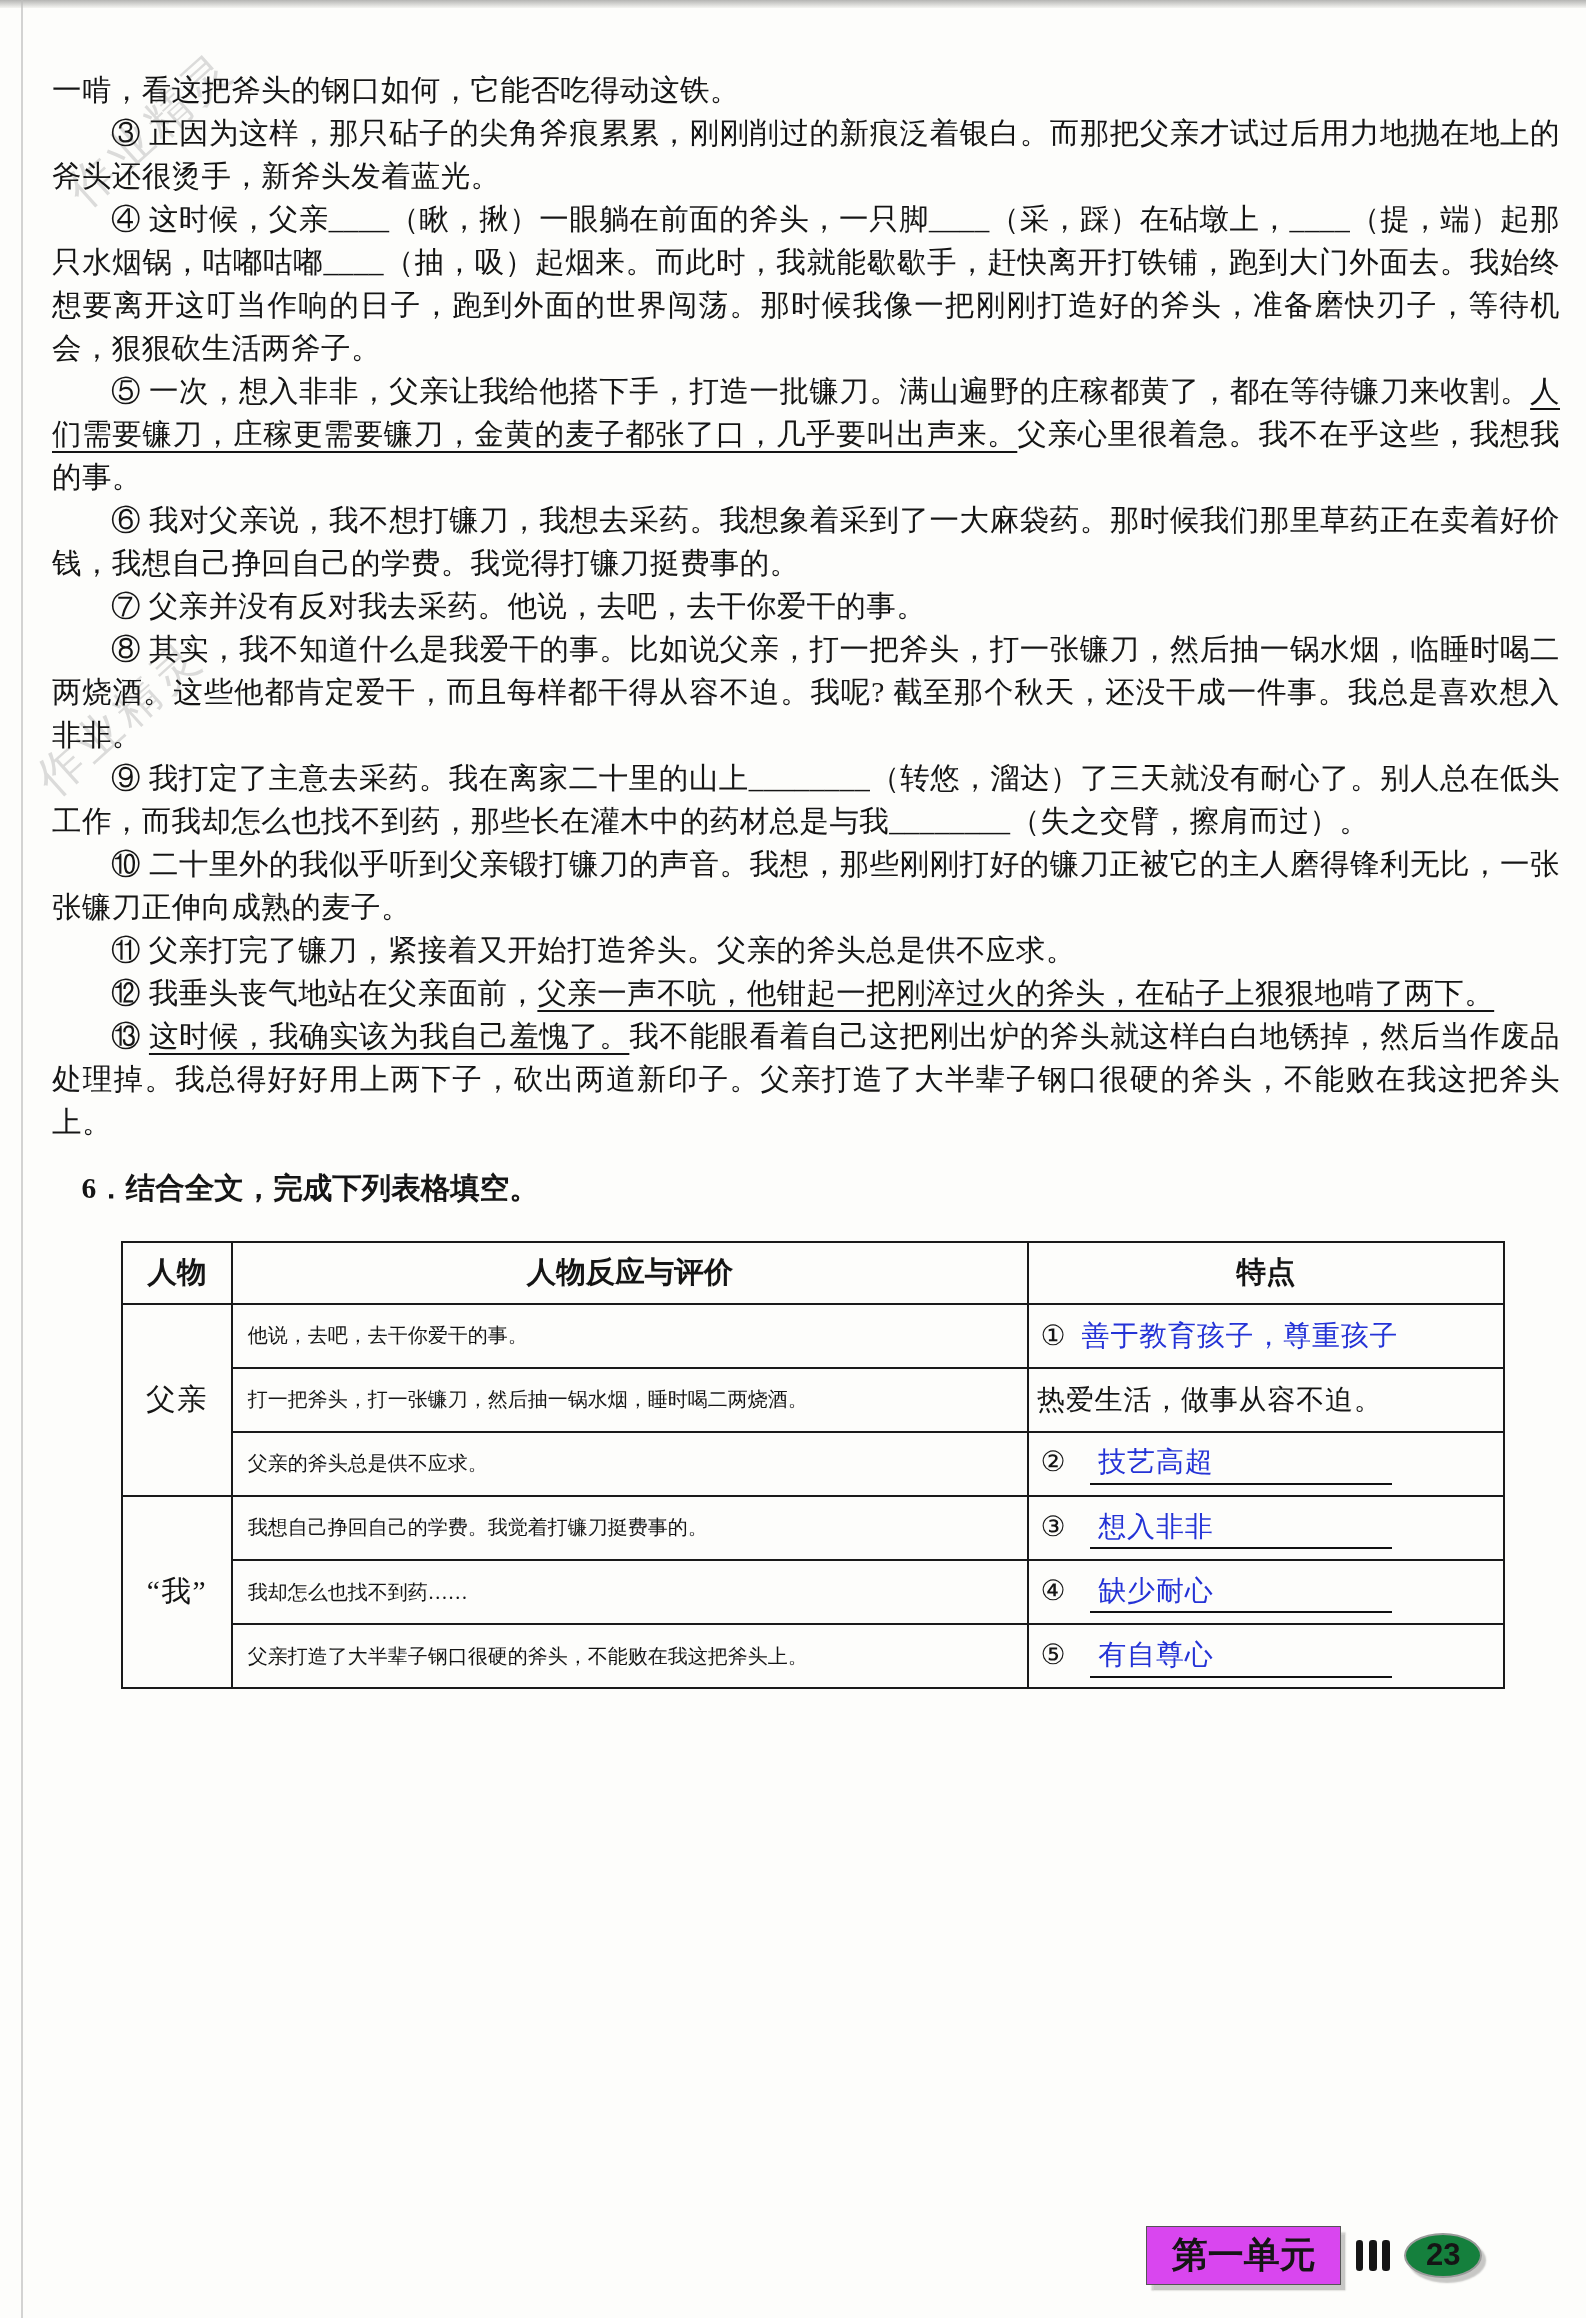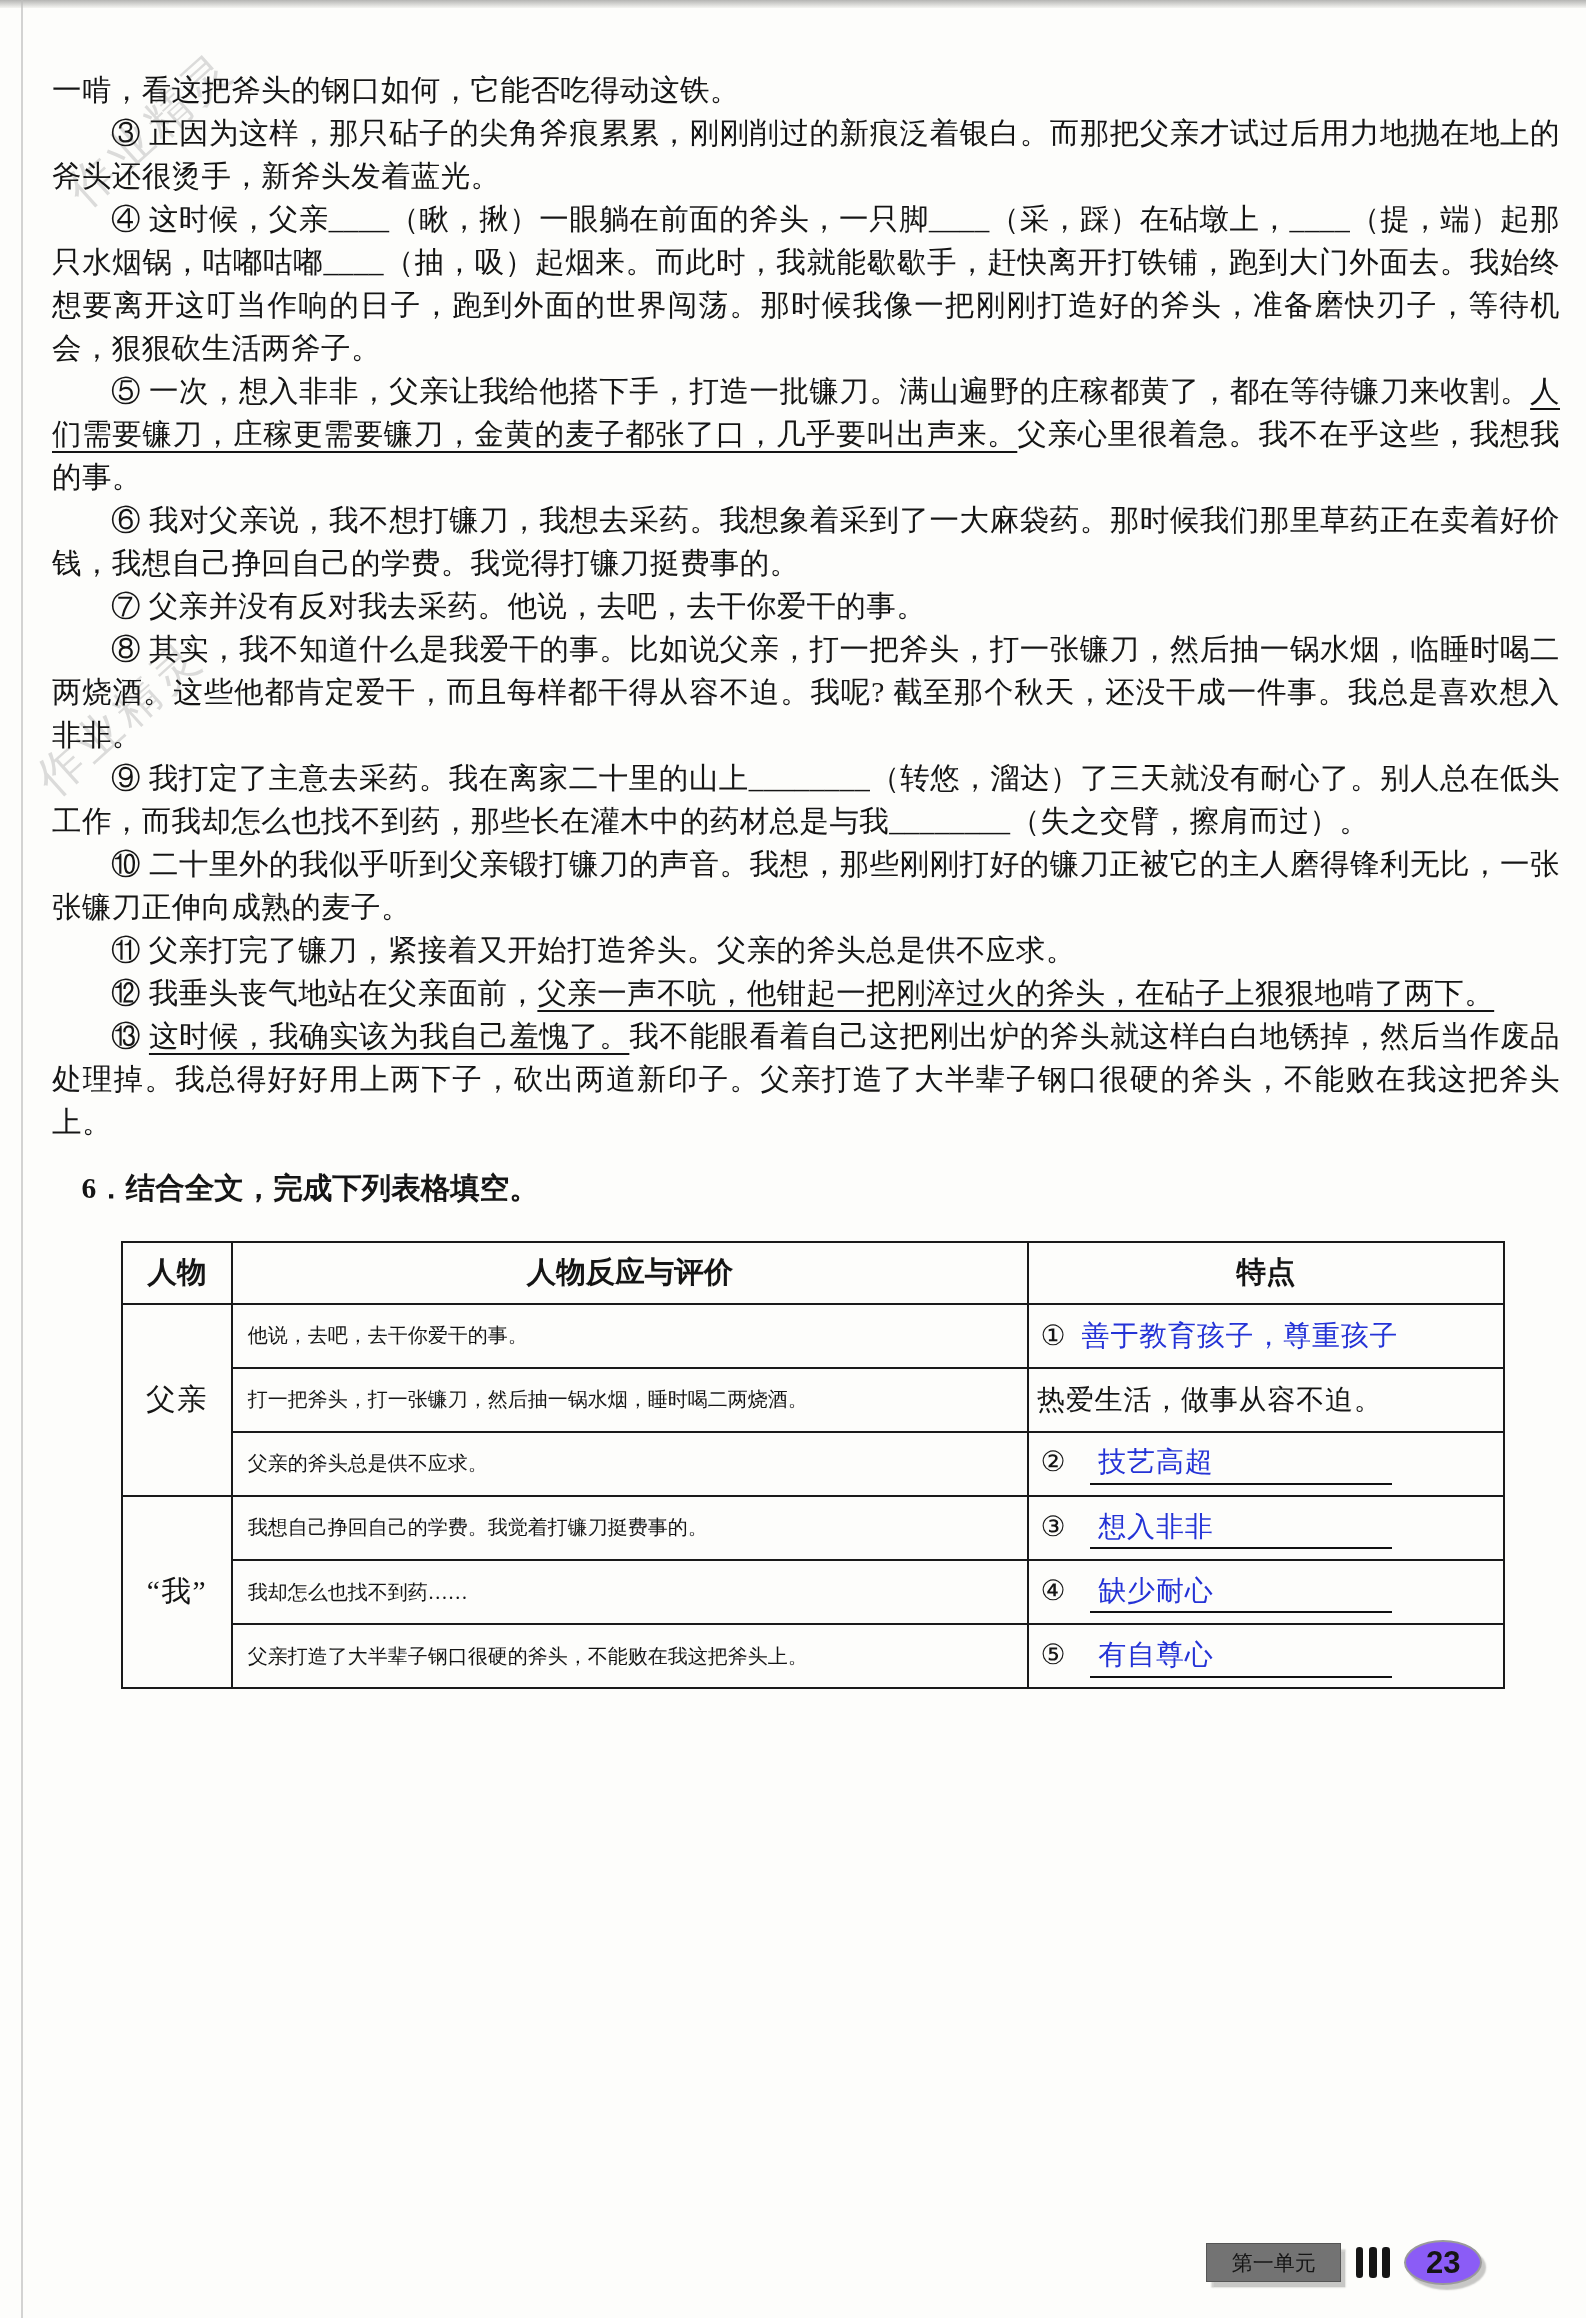--- a/index.html
+++ b/index.html
@@ -97,34 +97,34 @@
   }
   td.trait .ans.free { margin-left:3px; }
 
   .footer {
     position:absolute; right:105px; bottom:34px;
     display:flex; align-items:center; gap:14.7px;
     font-family:"Liberation Sans","DejaVu Sans",sans-serif;
   }
   .unit-box {
     border:1.6px solid #555;
-    background:#737373;
+    background:#d946ef;
     padding:4.1px 24.6px;
-    font-weight:normal; font-size:21px;
+    font-weight:bold; font-size:36px;
     box-shadow:4.9px 5.7px 1.6px #c7c7c5;
   }
   .bars { display:flex; gap:5.7px; align-items:center; }
   .bars i {
     display:block; width:7.4px; height:31px;
     background:#151515; border-radius:3.3px;
   }
   .page-num {
     border:2.5px solid #9a9a9a;
     border-radius:50%;
-    background:#8b5cf6;
+    background:#15803d;
     padding:2.5px 19.6px;
     font-weight:bold; font-size:31px;
     box-shadow:4.1px 4.9px 1.6px #c7c7c5;
   }
 </style>
 </head>
 <body>
 
 <div class="page">
 

